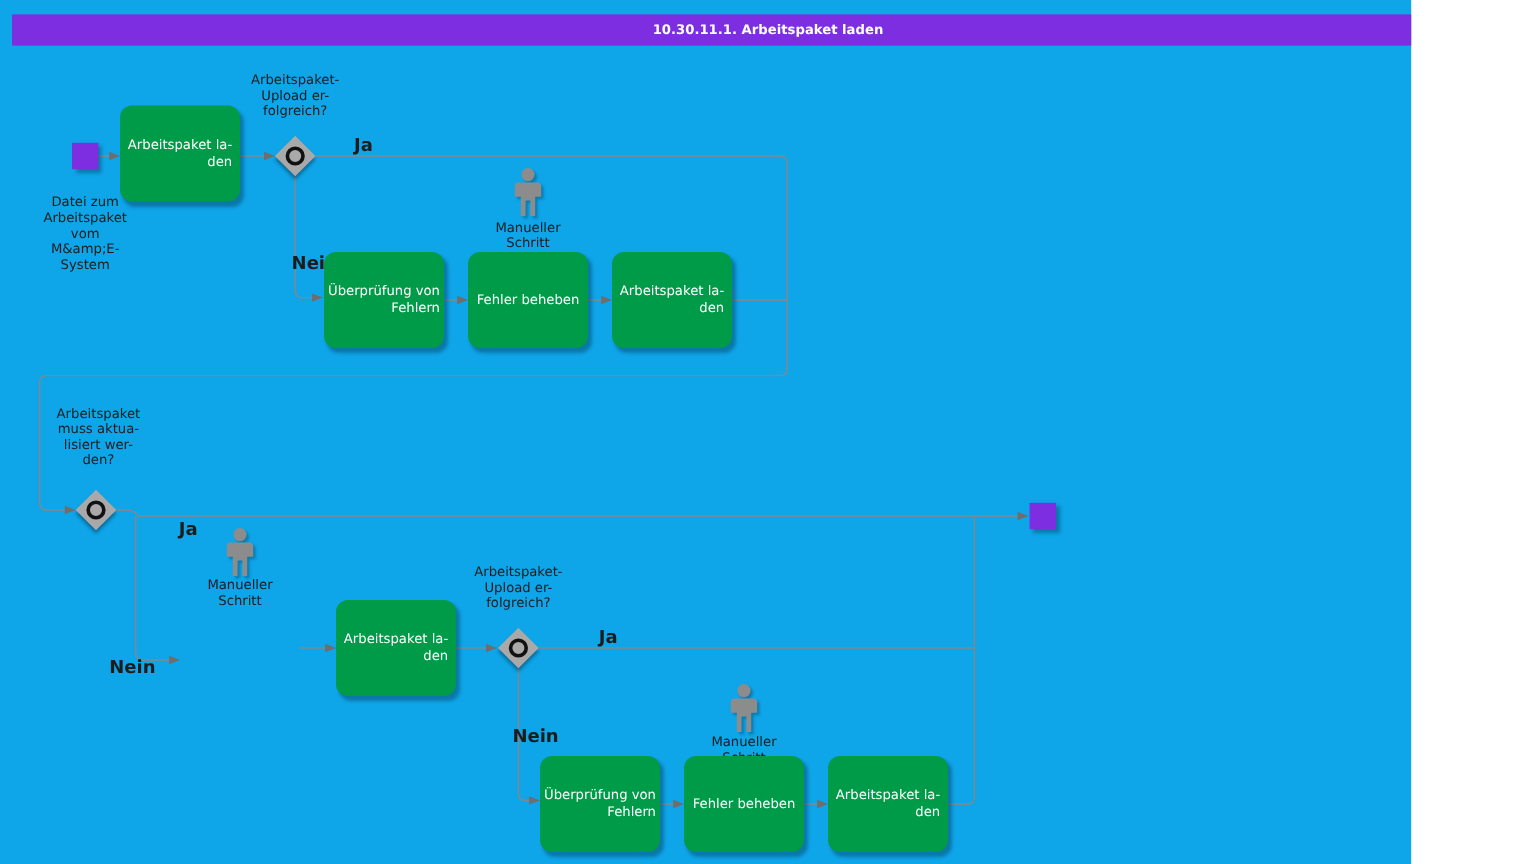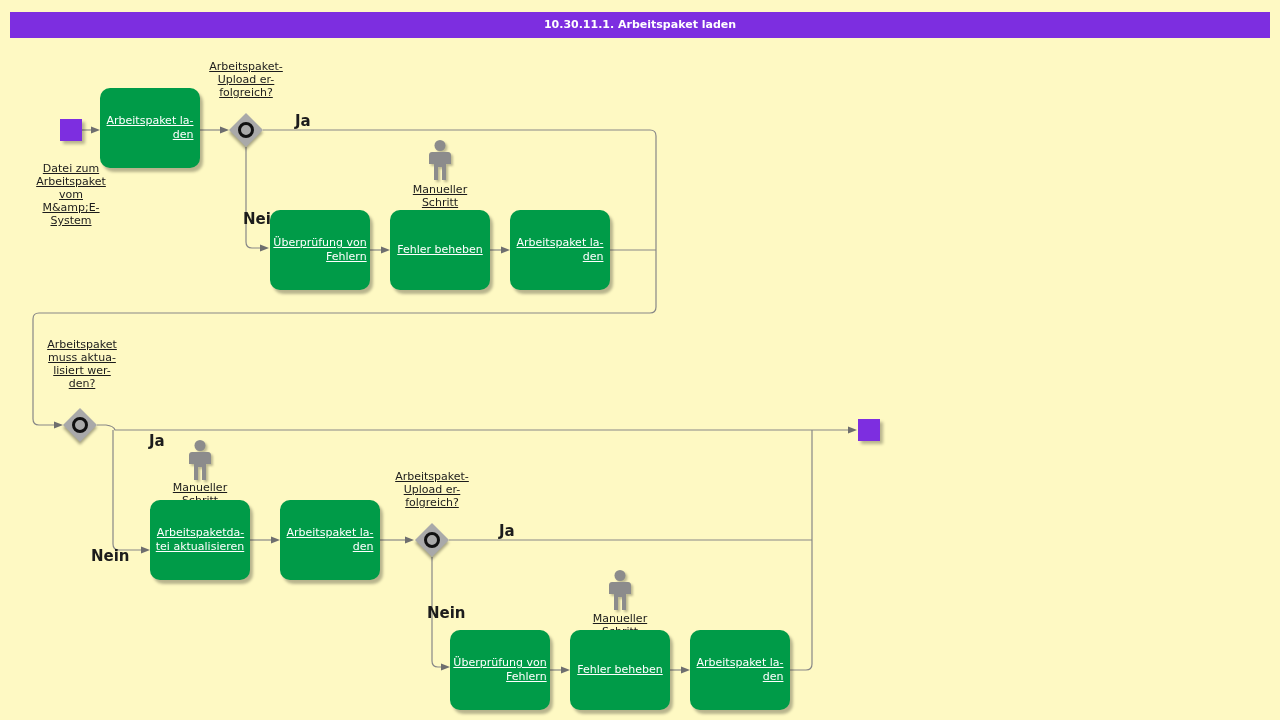--- a/index.html
+++ b/index.html
@@ -1,25 +1,25 @@
 <!DOCTYPE html>
 <html style="--accent-purple: #7d2ee0; --activity-green: #009b48; --diamond-gray: #a9a9a9; --line-gray: #878787; --actor-gray: #8c8c8c;"><head>
 <meta charset="utf-8">
 <style>
   html,body{margin:0;padding:0;background:#ffffff;}
   #canvas{
-    position:relative;width:1280px;height:720px;background:#fef9c3;overflow:hidden;
+    position:relative;width:1176px;height:720px;background:#0ea5e9;overflow:hidden;
     font-family:"DejaVu Sans","Liberation Sans",sans-serif;
   }
   .titlebar{
     position:absolute;left:10px;top:12px;width:1260px;height:26px;
     background:var(--accent-purple,#7d2ee0);color:#fff;
     font-size:11px;font-weight:bold;text-align:center;line-height:26px;
   }
-  .txt{white-space:pre-line;text-decoration:underline;}
+  .txt{white-space:pre-line;}
   .activity{
     position:absolute;width:100px;height:80px;border-radius:10px;
     background:var(--activity-green,#009b48);color:#fff;
     display:flex;align-items:center;justify-content:center;text-align:right;
     font-size:11px;line-height:14px;padding:2px;box-sizing:border-box;
     box-shadow:3px 4px 3px rgba(0,0,0,0.28);
   }
   .terminal{
     position:absolute;width:22px;height:22px;
     background:var(--accent-purple,#7d2ee0);
@@ -151,22 +151,20 @@
   <div class="edgelabel" style="left:91px;top:547px;">Nein</div>
 
   <div class="person" style="left:188px;top:440px;">
     <svg width="24" height="40" viewBox="0 0 24 40">
       <circle cx="12" cy="5.5" r="5.5"></circle>
       <path d="M4,12 h16 c1.7,0 3,1.3 3,3 v9 h-5 v16 h-4 v-13 h-4 v13 H6 V24 H1 v-9 c0,-1.7 1.3,-3 3,-3 z"></path>
     </svg>
   </div>
   <div class="nodelabel txt" style="left:150px;top:481px;width:100px;">Manueller
 Schritt</div>
-  <div class="activity txt" style="left:150px;top:500px;">Arbeitspaketda-
-tei aktualisieren</div>
   <div class="activity txt" style="left:280px;top:500px;">Arbeitspaket la-
 den</div>
 
   <div class="nodelabel txt" style="left:372px;top:470px;width:120px;">Arbeitspaket-
 Upload er-
 folgreich?</div>
   <div class="diamond" style="left:415px;top:523px;">
     <div class="shape"></div>
     <div class="ring"></div>
   </div>

